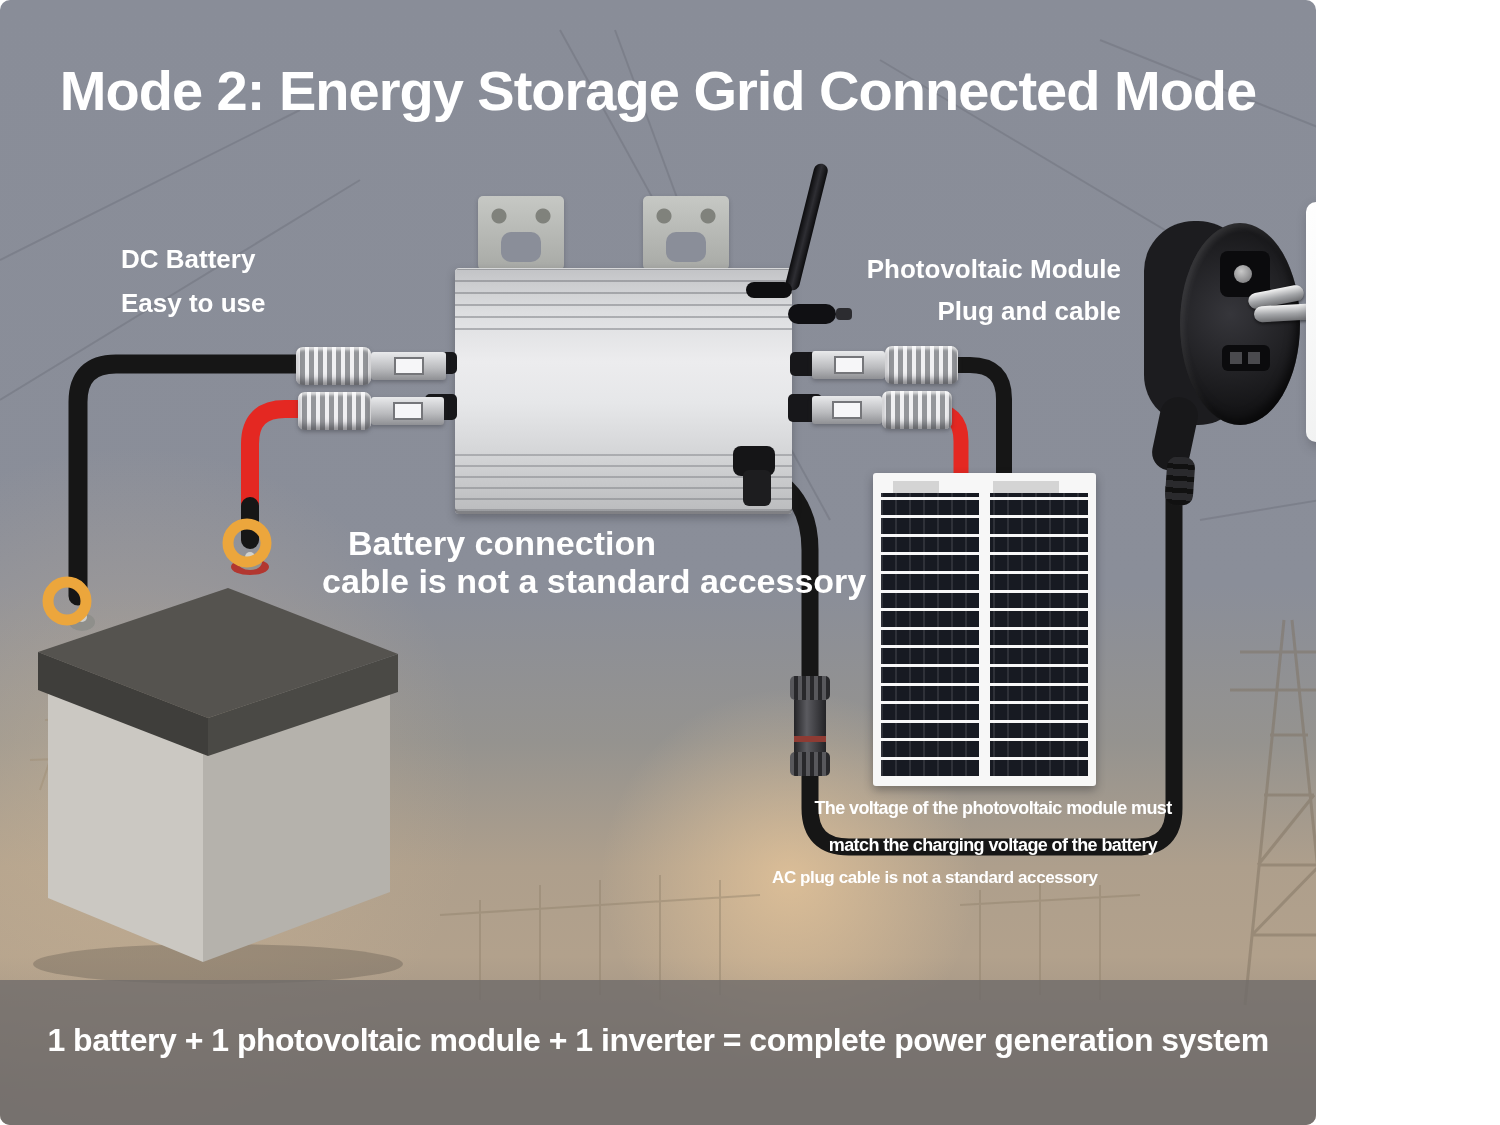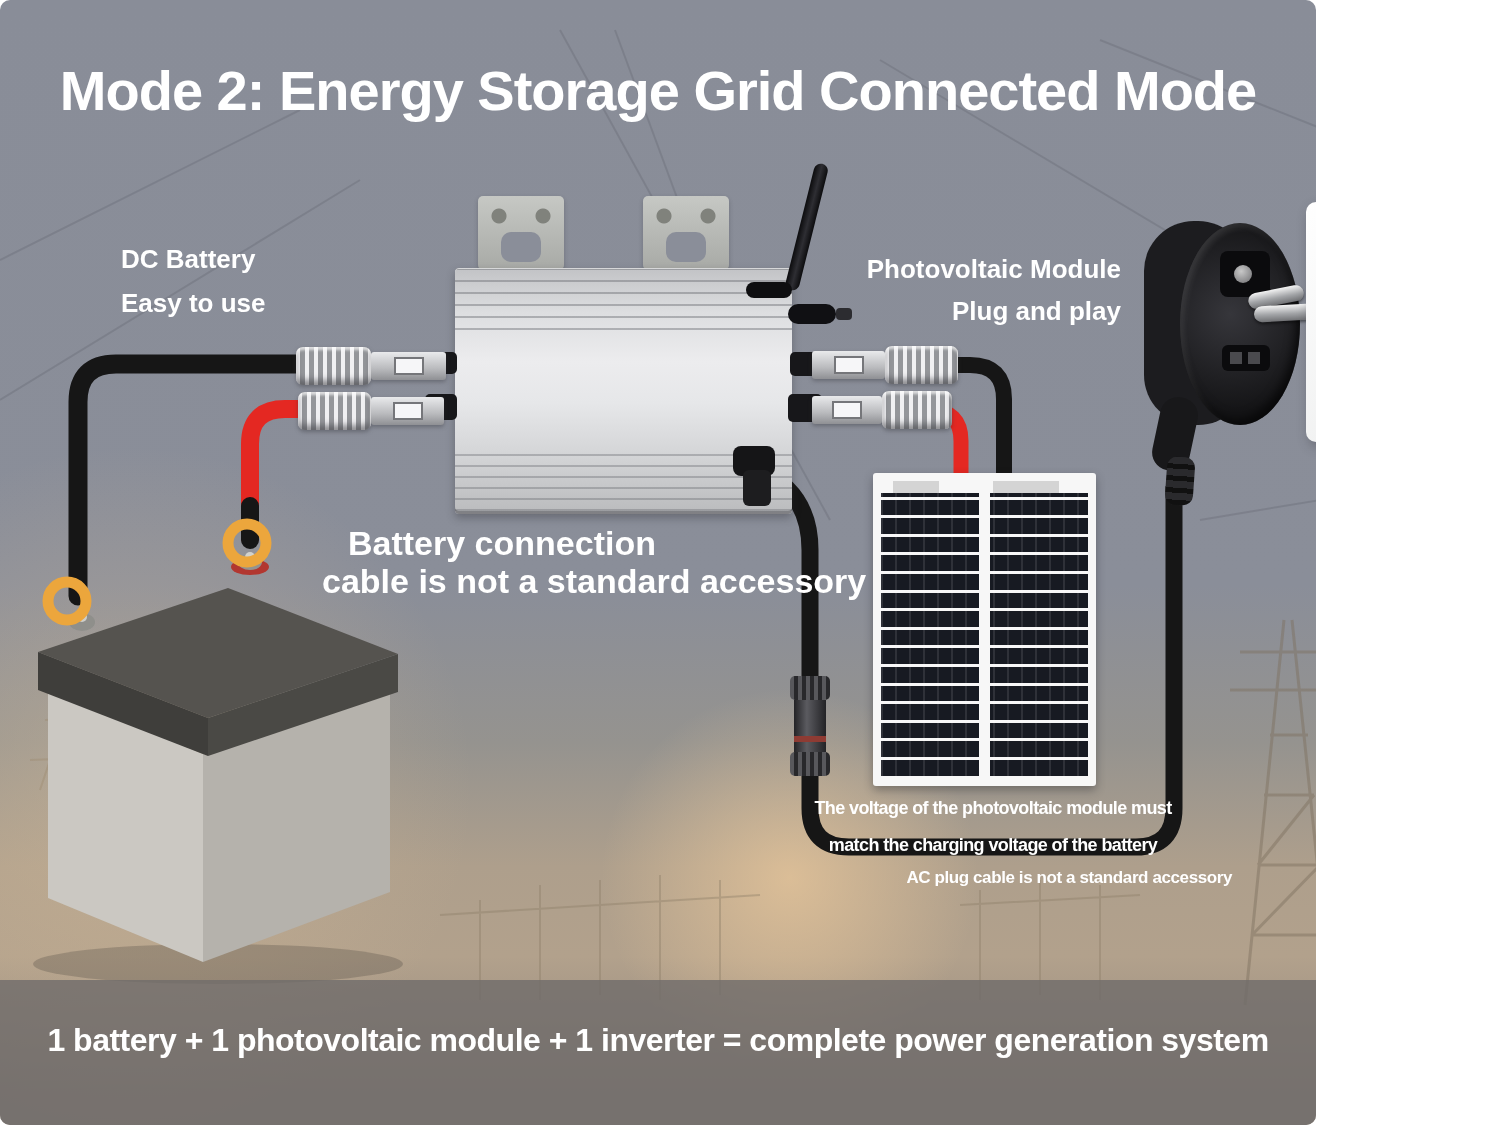--- a/index.html
+++ b/index.html
@@ -114,21 +114,21 @@
     border-bottom:none;border-radius:10px 10px 0 0;transform:rotate(12deg);}
   .clip-bot{position:absolute;left:50px;top:84px;width:24px;height:14px;border:4px solid #b2905e;
     border-top:none;border-radius:0 0 10px 10px;transform:rotate(-8deg);}
   .hole{position:absolute;left:62px;top:52px;width:15px;height:15px;border-radius:50%;background:#323236;}
 
   
   .battery-label{left:121px;top:237px;font-size:26px;line-height:44px;text-align:left;}
   .pv-label{left:821px;top:248px;width:300px;font-size:26px;line-height:42px;text-align:right;}
   .battery-note{left:322px;top:524px;width:360px;font-size:34px;line-height:38px;text-align:center;}
   .voltage-note{left:763px;top:790px;width:460px;font-size:18px;line-height:37px;letter-spacing:-0.6px;text-align:center;}
-  .ac-note{left:772px;top:868px;width:460px;font-size:17px;letter-spacing:-0.4px;text-align:right;}
+  .ac-note{left:772px;top:868px;width:460px;font-size:17px;letter-spacing:-0.4px;text-align:left;}
   .band{position:absolute;left:0;right:0;top:980px;bottom:0;background:var(--band-gray);opacity:.8;}
   .footer-text{position:absolute;left:0;width:100%;top:1022px;text-align:center;color:var(--text-white);
     font-weight:bold;font-size:32px;letter-spacing:-0.5px;}
 </style>
 </head>
 <body>
 
 <div class="card">
 
   <svg class="layer" viewBox="0 0 1500 1125">
@@ -256,21 +256,21 @@
       <div class="hole"></div>
     </div>
   </div>
 
   <div class="lbl battery-label">
     <div>DC Battery</div>
     <div>Easy to use</div>
   </div>
   <div class="lbl pv-label">
     <div>Photovoltaic Module</div>
-    <div>Plug and play</div>
+    <div>Plug and cable</div>
   </div>
   <div class="lbl battery-note">
     <div>Battery connection</div>
     <div>cable is not a standard accessory</div>
   </div>
   <div class="lbl voltage-note">
     <div>The voltage of the photovoltaic module must</div>
     <div>match the charging voltage of the battery</div>
   </div>
   <div class="lbl ac-note">AC plug cable is not a standard accessory</div>

